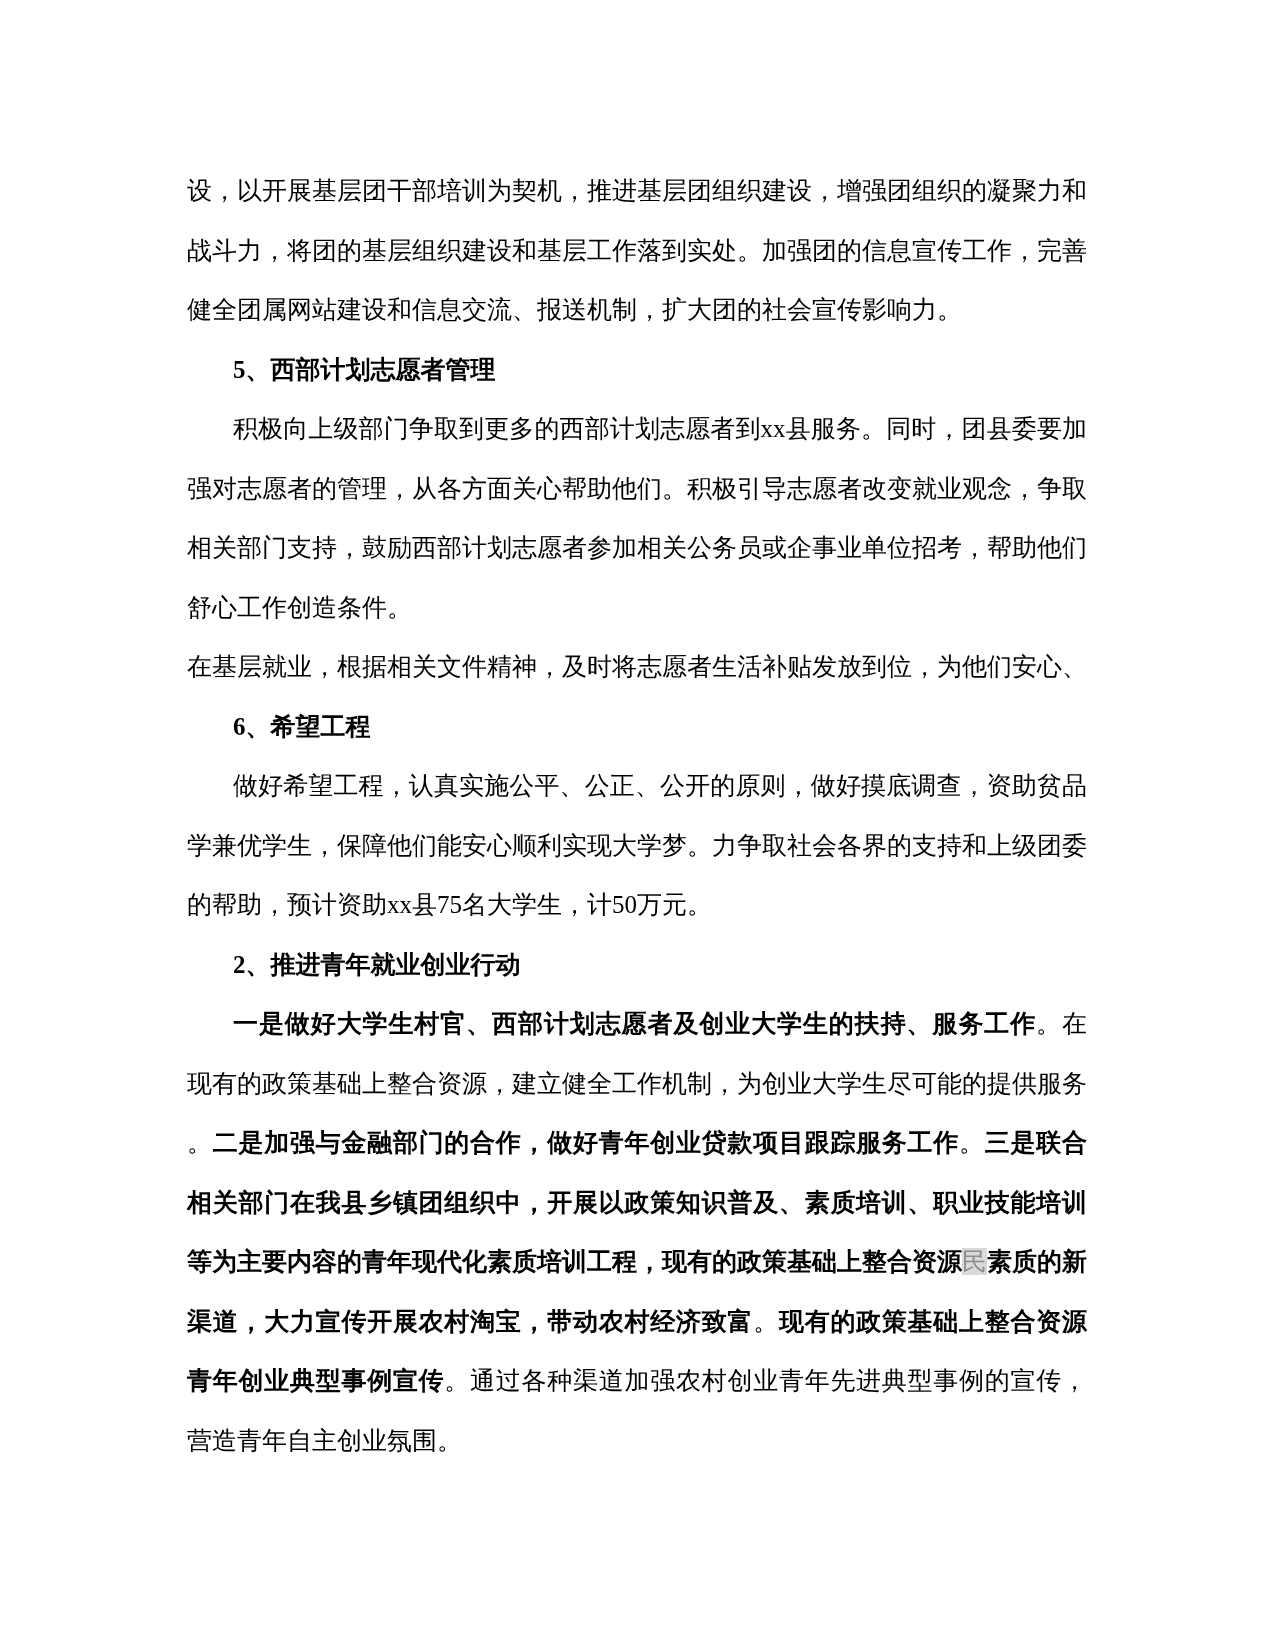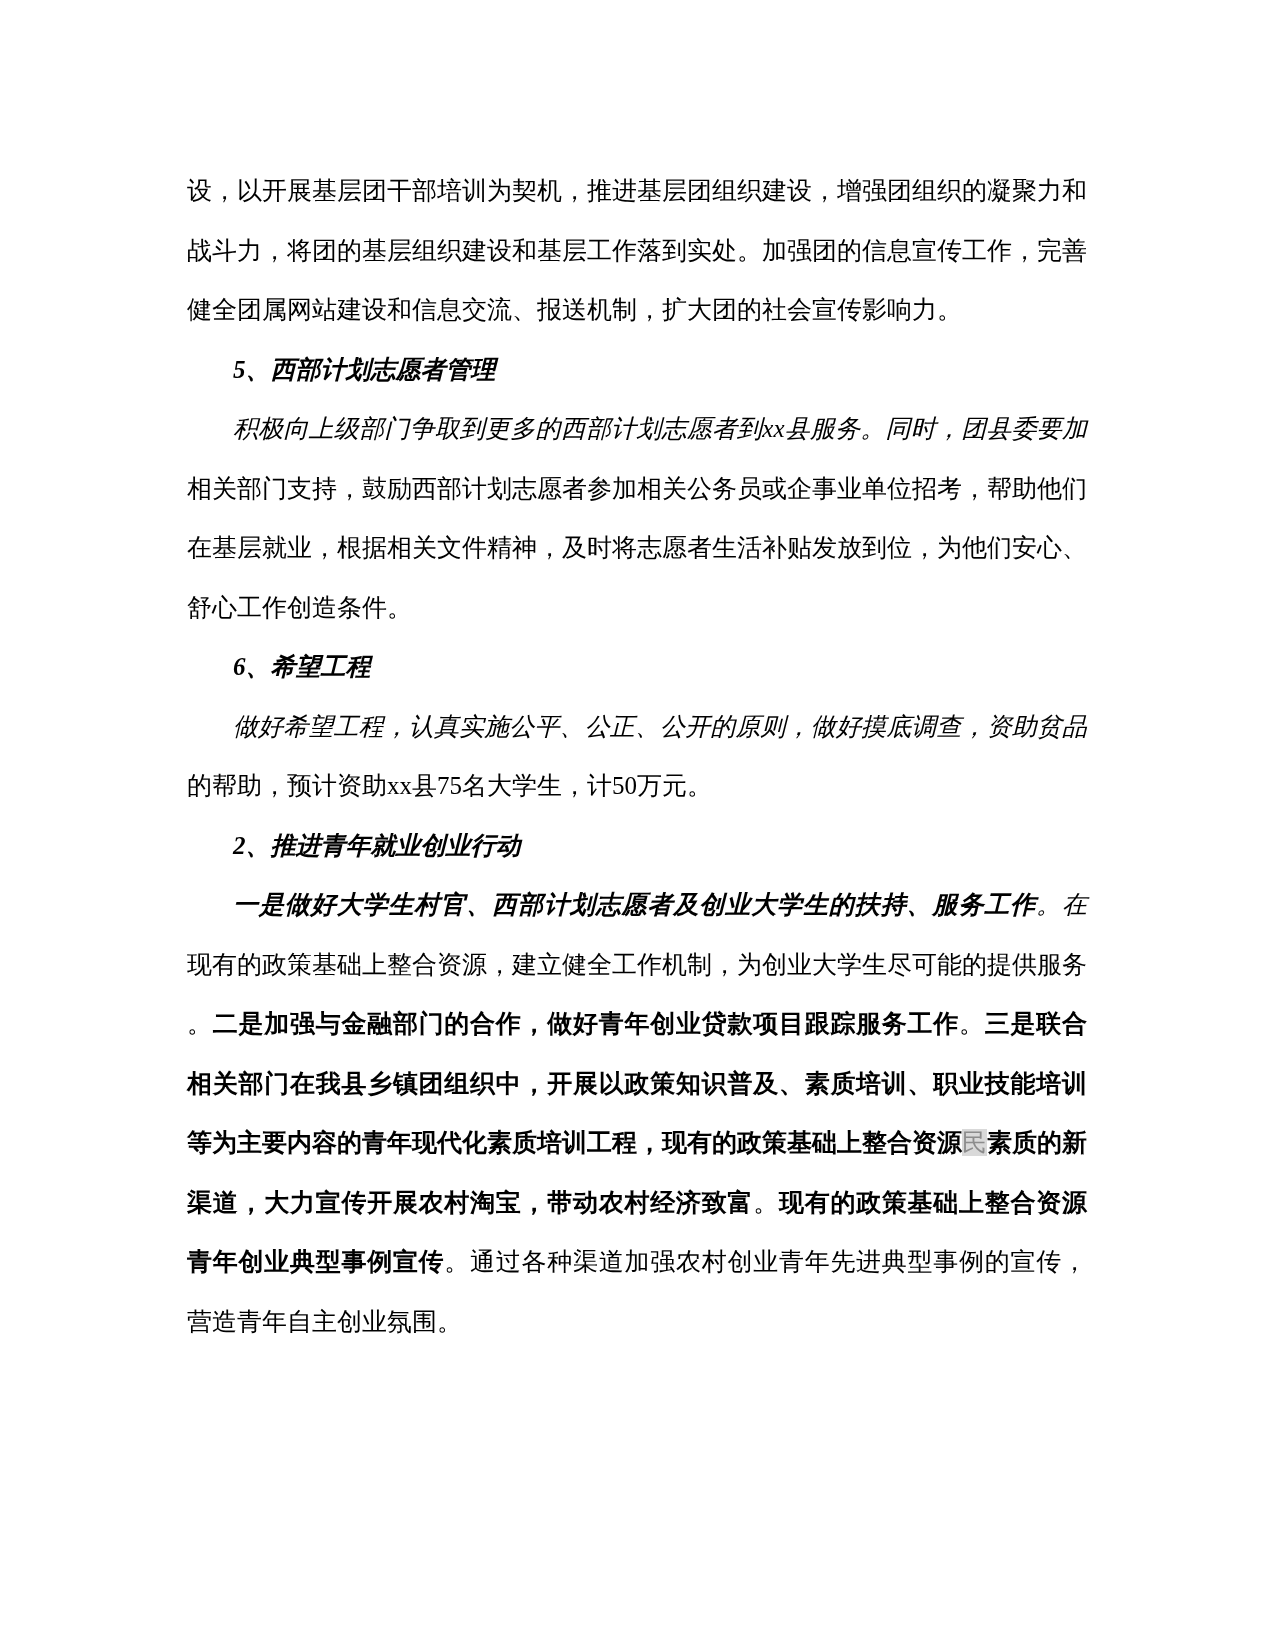--- a/index.html
+++ b/index.html
@@ -27,21 +27,20 @@
     height: 59.5px;
     white-space: normal;
   }
   .line.justify {
     text-align: justify;
     text-align-last: justify;
     text-justify: inter-character;
   }
   .line.indent {
     padding-left: 46px;
-    font-style: italic;
   }
   .line.heading {
     font-weight: bold;
   }
   .seg-regular {
     font-weight: normal;
   }
   .seg-bold {
     font-weight: bold;
   }
@@ -52,25 +51,27 @@
 </head>
 <body>
 
 <div class="page">
   <div class="doc-body">
       <div class="line justify"><span class="seg-regular">设，以开展基层团干部培训为契机，推进基层团组织建设，增强团组织的凝聚力和</span></div>
       <div class="line justify"><span class="seg-regular">战斗力，将团的基层组织建设和基层工作落到实处。加强团的信息宣传工作，完善</span></div>
       <div class="line"><span class="seg-regular">健全团属网站建设和信息交流、报送机制，扩大团的社会宣传影响力。</span></div>
       <div class="line heading indent"><span class="seg-bold">5、西部计划志愿者管理</span></div>
       <div class="line indent justify"><span class="seg-regular">积极向上级部门争取到更多的西部计划志愿者到xx县服务。同时，团县委要加</span></div>
+      <div class="line justify"><span class="seg-regular">强对志愿者的管理，从各方面关心帮助他们。积极引导志愿者改变就业观念，争取</span></div>
       <div class="line justify"><span class="seg-regular">相关部门支持，鼓励西部计划志愿者参加相关公务员或企事业单位招考，帮助他们</span></div>
+      <div class="line"><span class="seg-regular">舒心工作创造条件。</span></div>
       <div class="line justify"><span class="seg-regular">在基层就业，根据相关文件精神，及时将志愿者生活补贴发放到位，为他们安心、</span></div>
-      <div class="line"><span class="seg-regular">舒心工作创造条件。</span></div>
       <div class="line heading indent"><span class="seg-bold">6、希望工程</span></div>
       <div class="line indent justify"><span class="seg-regular">做好希望工程，认真实施公平、公正、公开的原则，做好摸底调查，资助贫品</span></div>
+      <div class="line justify"><span class="seg-regular">学兼优学生，保障他们能安心顺利实现大学梦。力争取社会各界的支持和上级团委</span></div>
       <div class="line"><span class="seg-regular">的帮助，预计资助xx县75名大学生，计50万元。</span></div>
       <div class="line heading indent"><span class="seg-bold">2、推进青年就业创业行动</span></div>
       <div class="line indent justify"><span class="seg-bold">一是做好大学生村官、西部计划志愿者及创业大学生的扶持、服务工作</span><span class="seg-regular">。在</span></div>
       <div class="line justify"><span class="seg-regular">现有的政策基础上整合资源，建立健全工作机制，为创业大学生尽可能的提供服务</span></div>
       <div class="line justify"><span class="seg-regular">。</span><span class="seg-bold">二是加强与金融部门的合作，做好青年创业贷款项目跟踪服务工作</span><span class="seg-regular">。</span><span class="seg-bold">三是联合</span></div>
       <div class="line justify"><span class="seg-bold">相关部门在我县乡镇团组织中，开展以政策知识普及、素质培训、职业技能培训</span></div>
       <div class="line justify"><span class="seg-bold">等为主要内容的青年现代化素质培训工程，现有的政策基础上整合资源</span><span class="seg-gray" style="color: rgb(140, 140, 140); background-color: rgb(217, 217, 217);">民</span><span class="seg-bold">素质的新</span></div>
       <div class="line justify"><span class="seg-bold">渠道，大力宣传开展农村淘宝，带动农村经济致富</span><span class="seg-regular">。</span><span class="seg-bold">现有的政策基础上整合资源</span></div>
       <div class="line justify"><span class="seg-bold">青年创业典型事例宣传</span><span class="seg-regular">。通过各种渠道加强农村创业青年先进典型事例的宣传，</span></div>
       <div class="line"><span class="seg-regular">营造青年自主创业氛围。</span></div>

